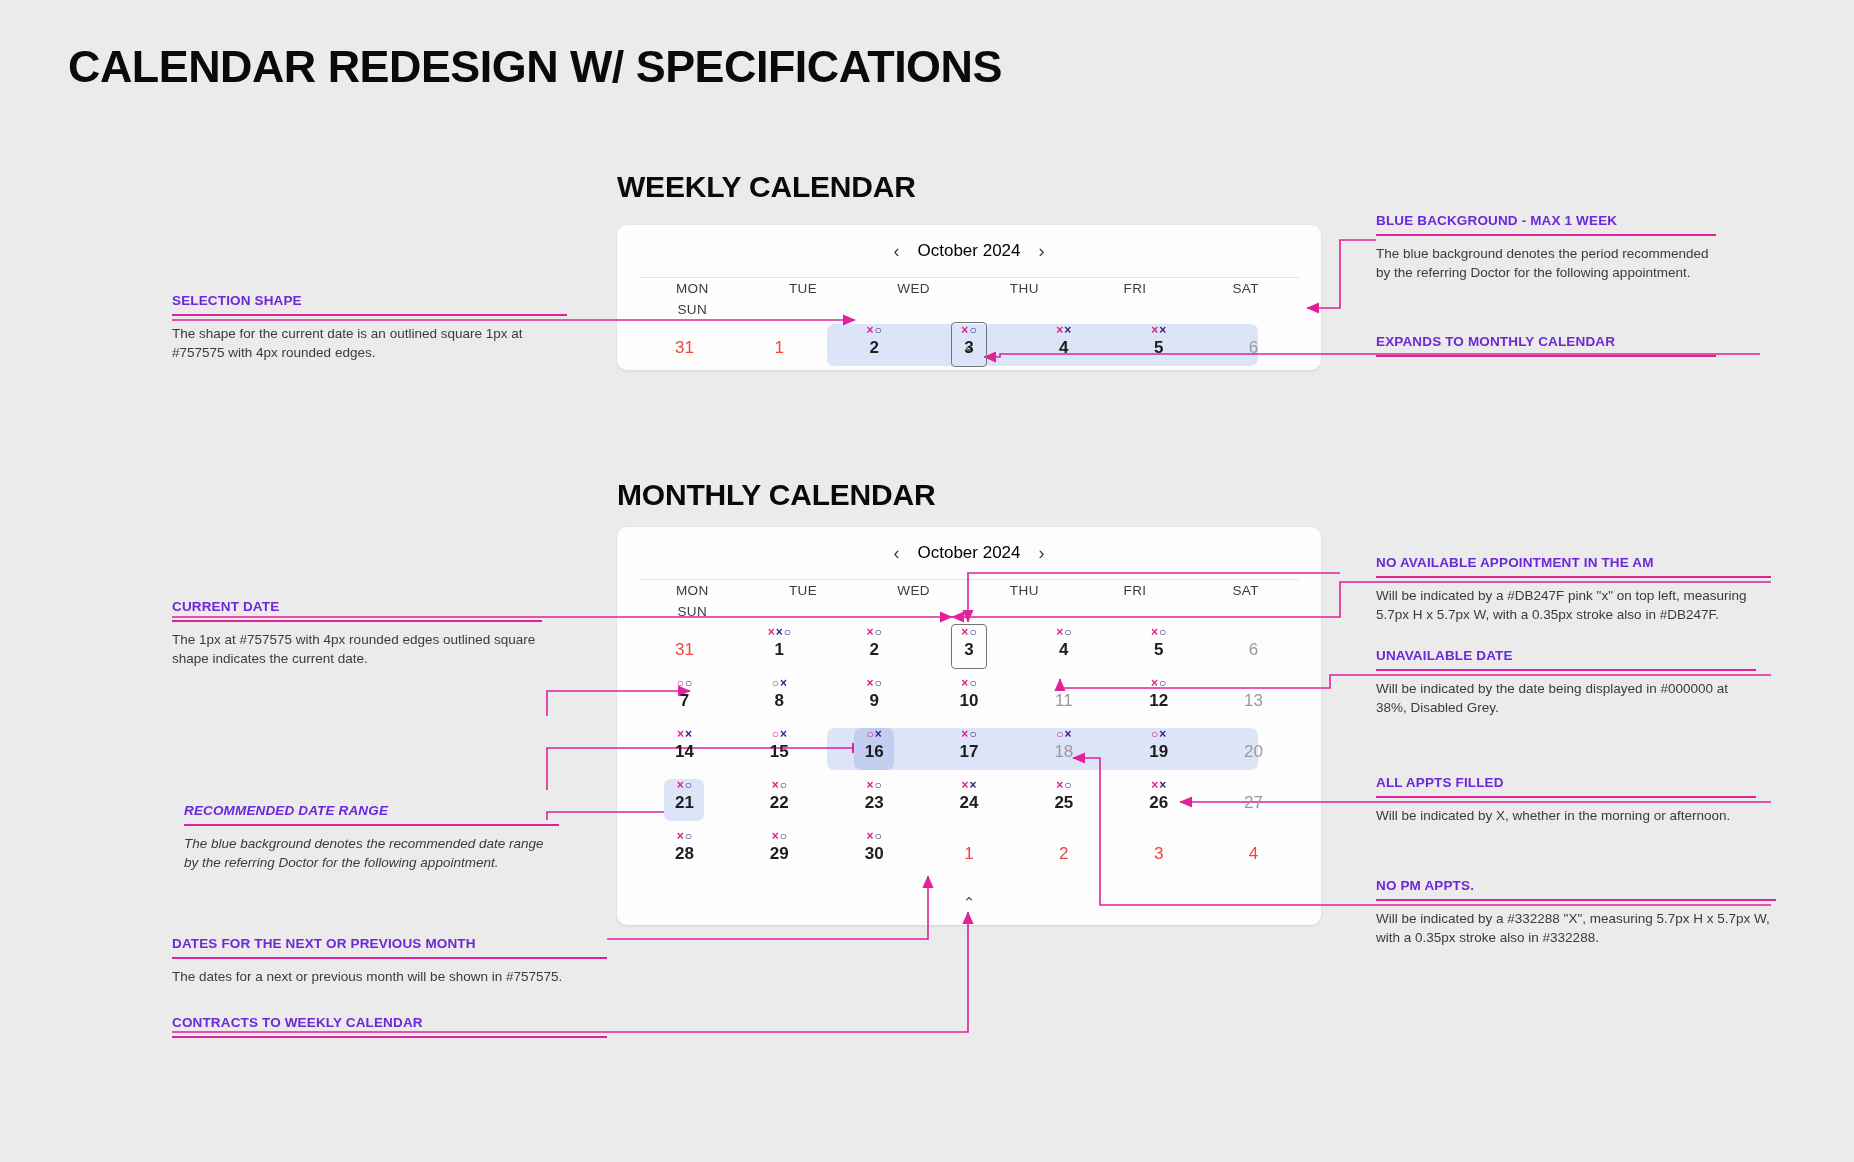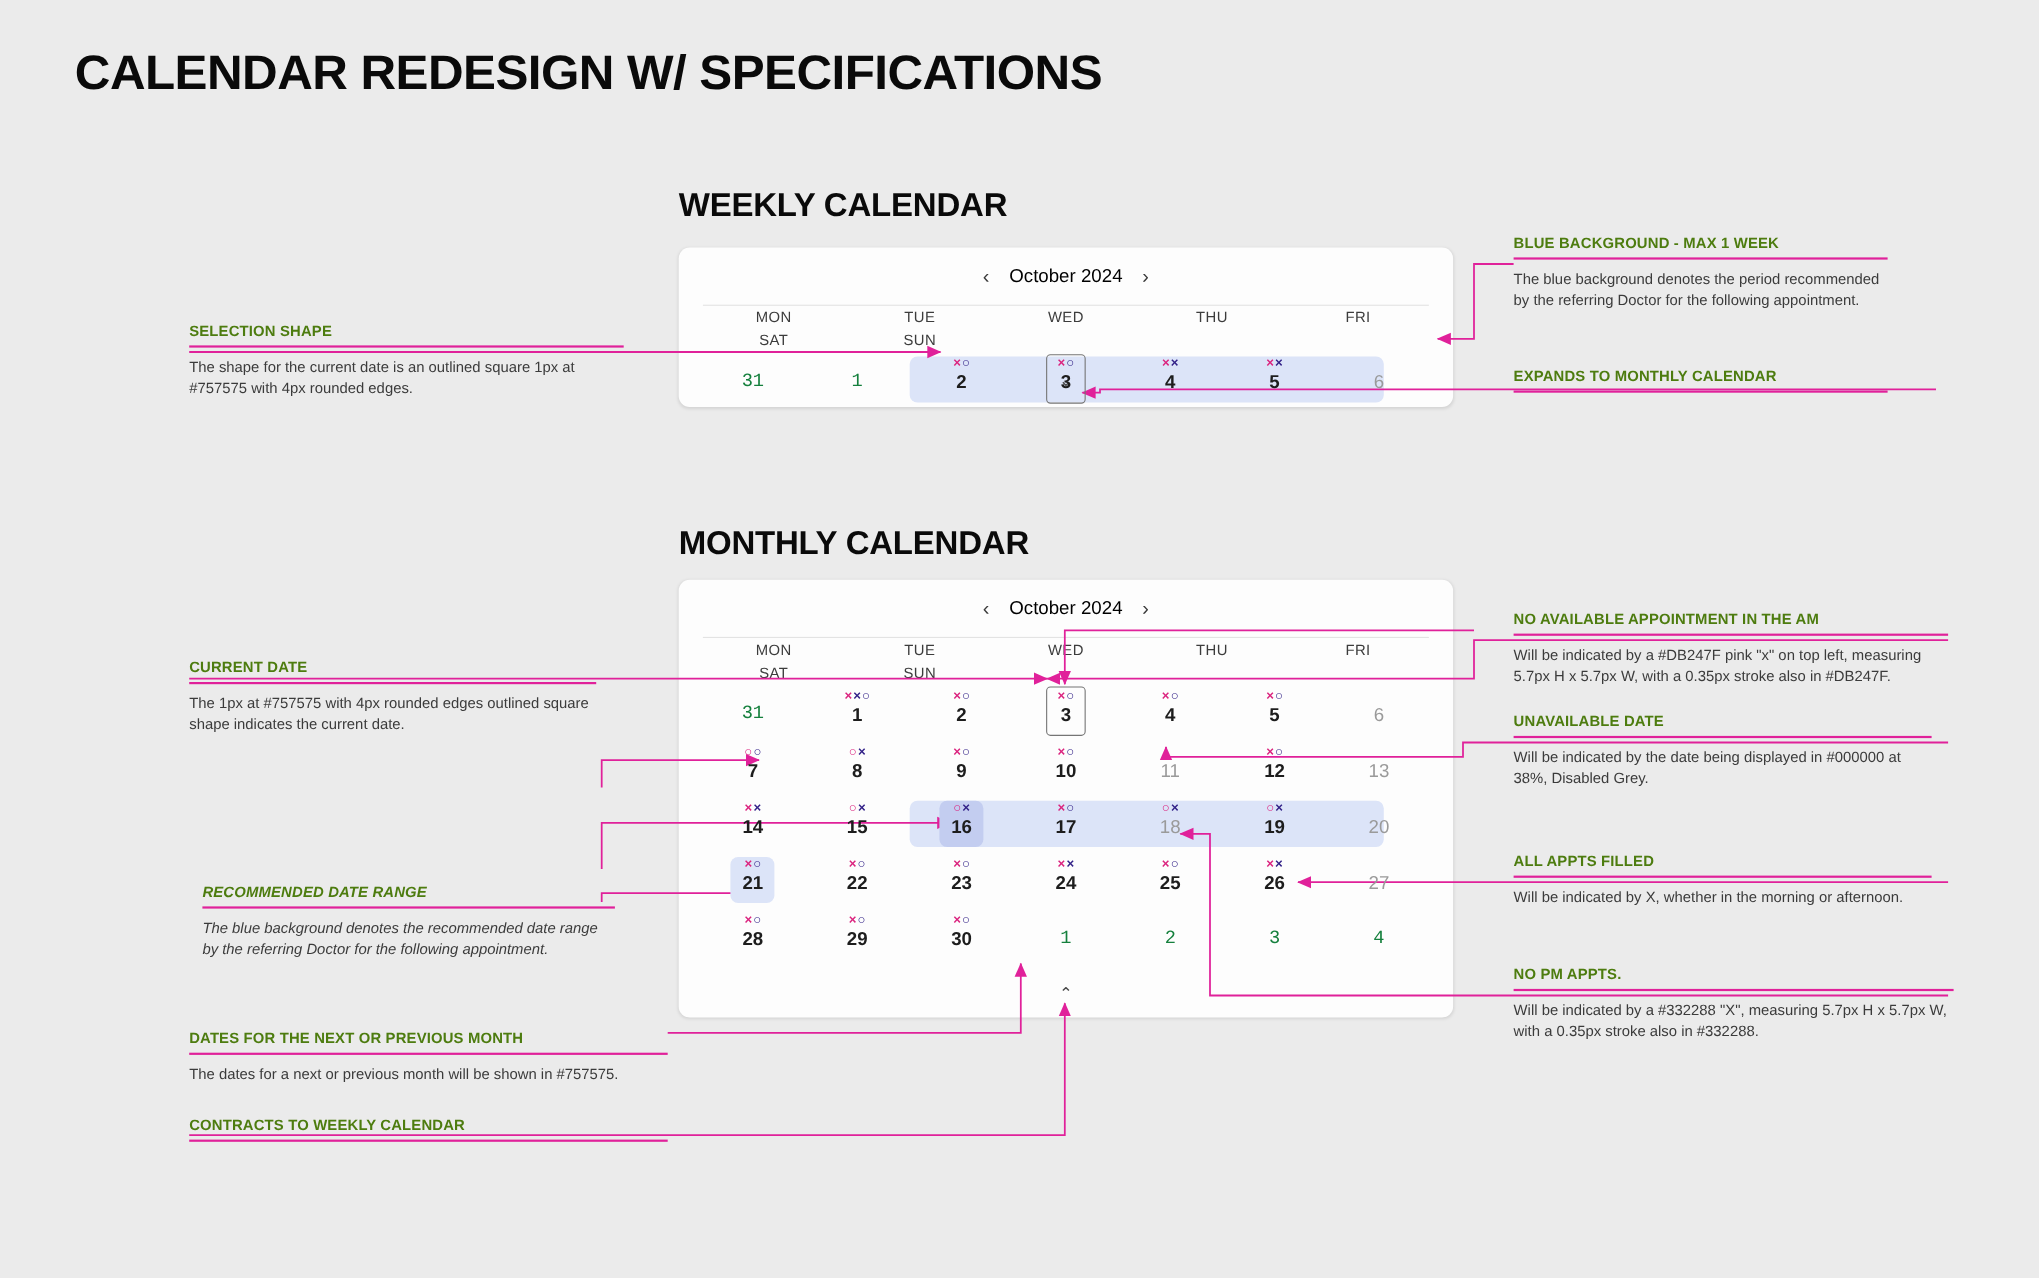--- a/index.html
+++ b/index.html
@@ -67,21 +67,21 @@
     user-select: none;
   }
   .cal-divider {
     height: 1px;
     background: #e3e3e3;
     margin: 0 22px;
   }
 
   .dow-row {
     display: grid;
-    grid-template-columns: repeat(5, 1fr);
+    grid-template-columns: repeat(6, 1fr);
     padding: 0 20px;
     height: 42px;
     align-items: center;
   }
   .dow {
     text-align: center;
     font-size: 13.5px;
     color: #3c3c3c;
     letter-spacing: 0.4px;
   }
@@ -115,21 +115,21 @@
   .mk-x-blue { color: #332288; }
   .mk-o-pink { color: #DB247F; }
   .mk-o-blue { color: #332288; }
   .daynum {
     font-size: 17px;
     font-weight: bold;
     color: #1d1d1d;
     line-height: 22px;
     margin-top: 1px;
   }
-  .daycell.muted .daynum { color: #15803d; font-weight: normal; font-family: Liberation Mono, monospace; }
+  .daycell.muted .daynum { color: #ef4444; font-weight: normal; }
   .daycell.dim   .daynum { color: #9a9a9a; font-weight: normal; }
 
   
   .range-band {
     position: absolute;
     top: 4px;
     height: 42px;
     background: #dce4f8;
     border-radius: 7px;
     z-index: 0;
@@ -182,21 +182,21 @@
   }
   #chev-weekly  { top: 112px; }
   #chev-monthly { top: 367px; }
 
   
   .anno { position: absolute; width: 330px; }
   .anno.w-right { width: 340px; }
   .anno-title {
     font-size: 13.5px;
     font-weight: bold;
-    color: #4d7c0f;
+    color: #6d28d9;
     letter-spacing: 0.15px;
     padding-bottom: 6px;
     white-space: nowrap;
   }
   .anno-rule { height: 1.6px; background: #E0219A; }
   .anno-body {
     font-size: 13.5px;
     line-height: 19px;
     color: #3b3b3b;
     padding-top: 8px;

